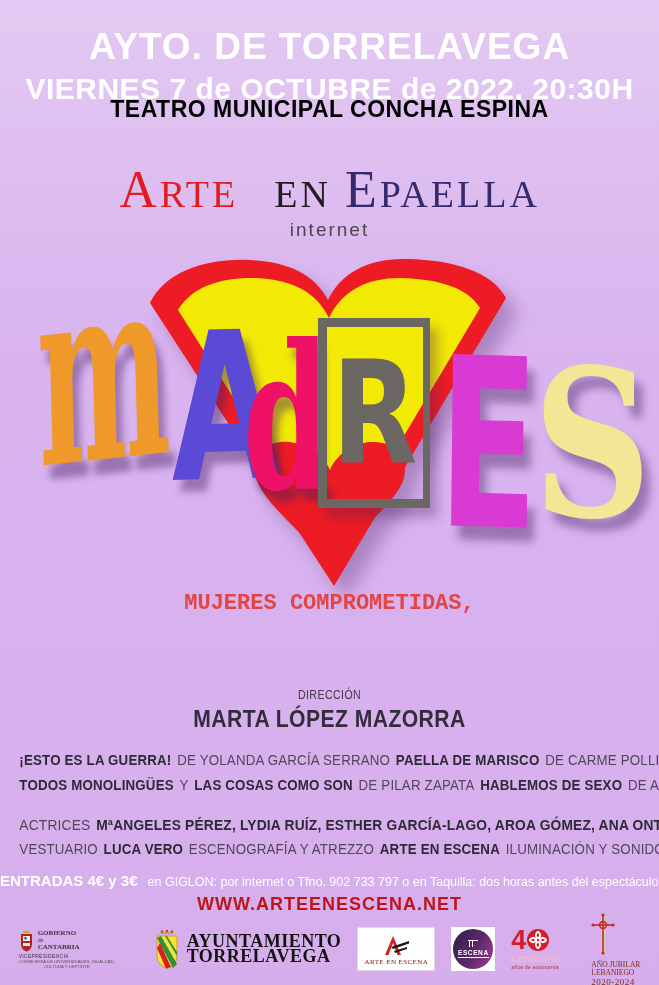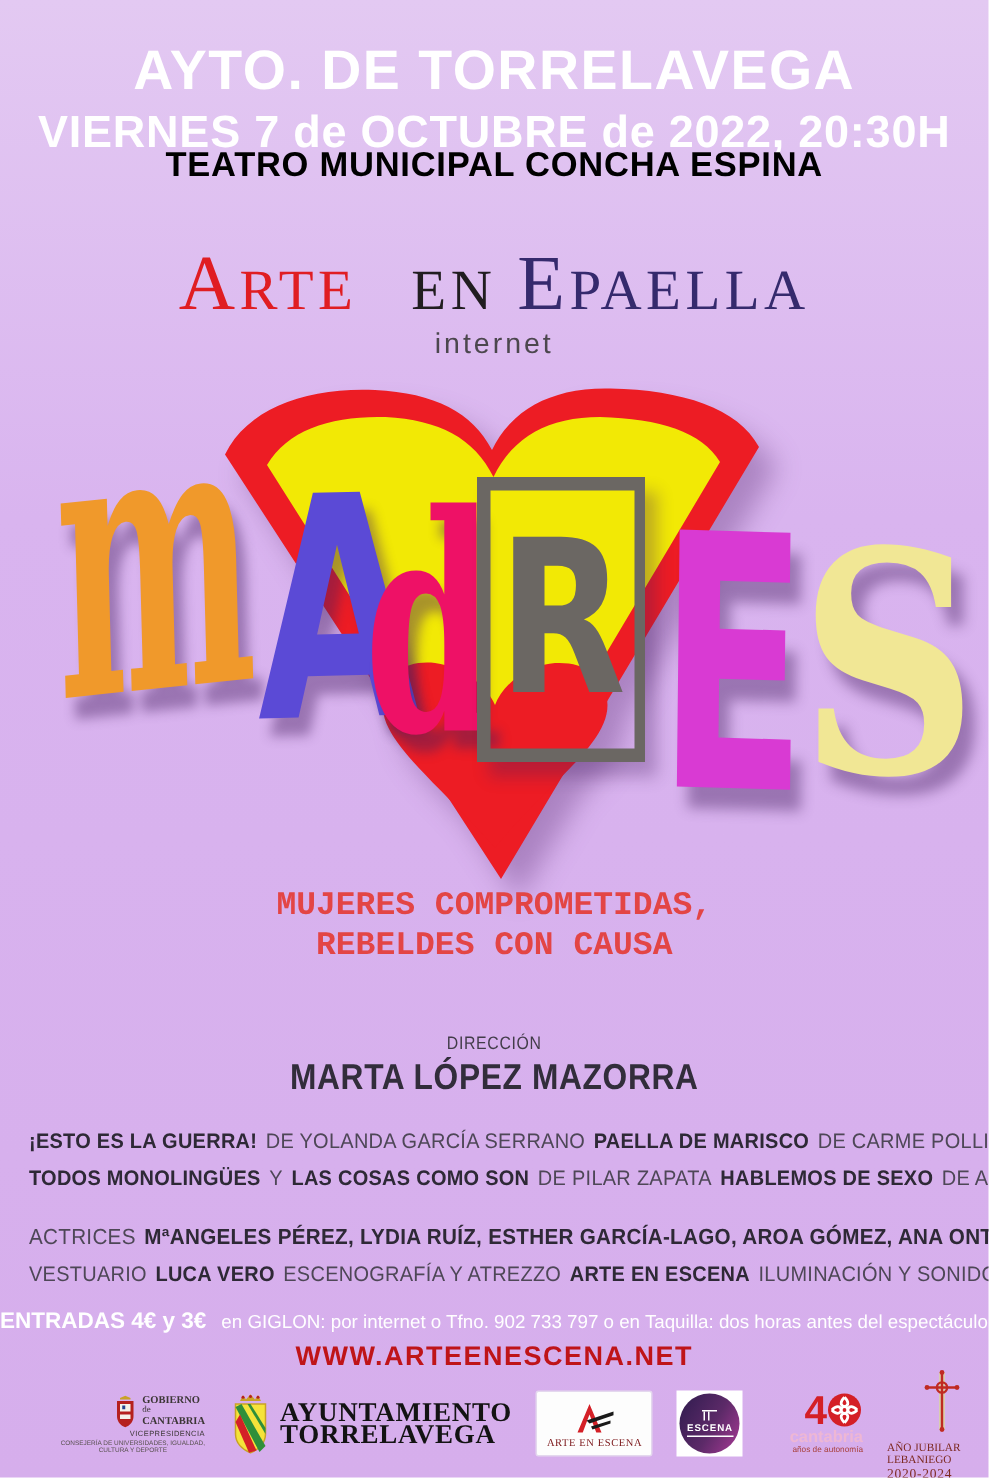--- a/index.html
+++ b/index.html
@@ -60,21 +60,21 @@
   .crew{top:841px;font-size:14px;}
 
   
   .tickets{top:872px;color:#fff;font-size:12.5px;white-space:nowrap;}
   .tickets .tk-b{font-weight:bold;font-size:15px;margin-right:10px;}
   .website{top:894px;font-size:18px;font-weight:bold;color:#bf1418;letter-spacing:1px;}
 
   
   .footer{position:absolute;left:0;right:0;top:914px;height:70px;display:flex;
           justify-content:center;align-items:center;gap:16px;}
-  .flogo{display:flex;flex-direction:column;align-items:flex-end;}
+  .flogo{display:flex;flex-direction:column;align-items:flex-start;}
 
   .gob{width:118px;color:#3c3636;}
   .gob .gob-top{display:flex;align-items:center;justify-content:center;gap:4px;}
   .gob .gob-name{font-family:"Liberation Serif",serif;font-weight:bold;font-size:7px;line-height:7px;text-align:left;}
   .gob .gob-sub1{font-size:5px;margin-top:1px;letter-spacing:.3px;text-align:center;}
   .gob .gob-sub2{font-size:4.3px;line-height:5px;color:#5a5252;text-align:center;}
 
   .ayto{flex-direction:row;gap:6px;align-items:center;}
   .ayto .ayto-name{font-family:"Liberation Serif",serif;font-weight:bold;color:#131313;
         font-size:18px;line-height:15px;letter-spacing:.5px;text-align:left;}
@@ -126,21 +126,20 @@
   <span class="ml ml3" style="color: rgb(238, 17, 102);">d</span>
   <div id="r-frame" style="border-color: rgb(107, 103, 99);">
     <span class="rg" style="color: rgb(107, 103, 99);">R</span>
   </div>
   <span class="ml ml5" style="color: rgb(217, 58, 211);">E</span>
   <span class="ml ml6" style="color: rgb(241, 231, 149);">S</span>
 </div>
 
 <div class="ctr tagline">
   <div>MUJERES COMPROMETIDAS,</div>
-  <div>REBELDES CON CAUSA</div>
 </div>
 
 <div class="ctr dir-label">DIRECCIÓN</div>
 <div class="ctr dir-name">MARTA LÓPEZ MAZORRA</div>
 
 <div class="ctr credits works1"><span class="cr-b">¡ESTO ES LA GUERRA!</span><span class="cr-l">DE YOLANDA GARCÍA SERRANO</span><span class="cr-b">PAELLA DE MARISCO</span><span class="cr-l">DE CARME POLLINA</span></div>
 <div class="ctr credits works2"><span class="cr-b">TODOS MONOLINGÜES</span><span class="cr-l">Y</span><span class="cr-b">LAS COSAS COMO SON</span><span class="cr-l">DE PILAR ZAPATA</span><span class="cr-b">HABLEMOS DE SEXO</span><span class="cr-l">DE ANTONIA JIMÉNEZ</span></div>
 <div class="ctr credits cast"><span class="cr-l">ACTRICES</span><span class="cr-b">MªANGELES PÉREZ, LYDIA RUÍZ, ESTHER GARCÍA-LAGO, AROA GÓMEZ, ANA ONTALVILLA</span></div>
 <div class="ctr credits crew"><span class="cr-l">VESTUARIO</span><span class="cr-b">LUCA VERO</span><span class="cr-l">ESCENOGRAFÍA Y ATREZZO</span><span class="cr-b">ARTE EN ESCENA</span><span class="cr-l">ILUMINACIÓN Y SONIDO</span></div>
 

